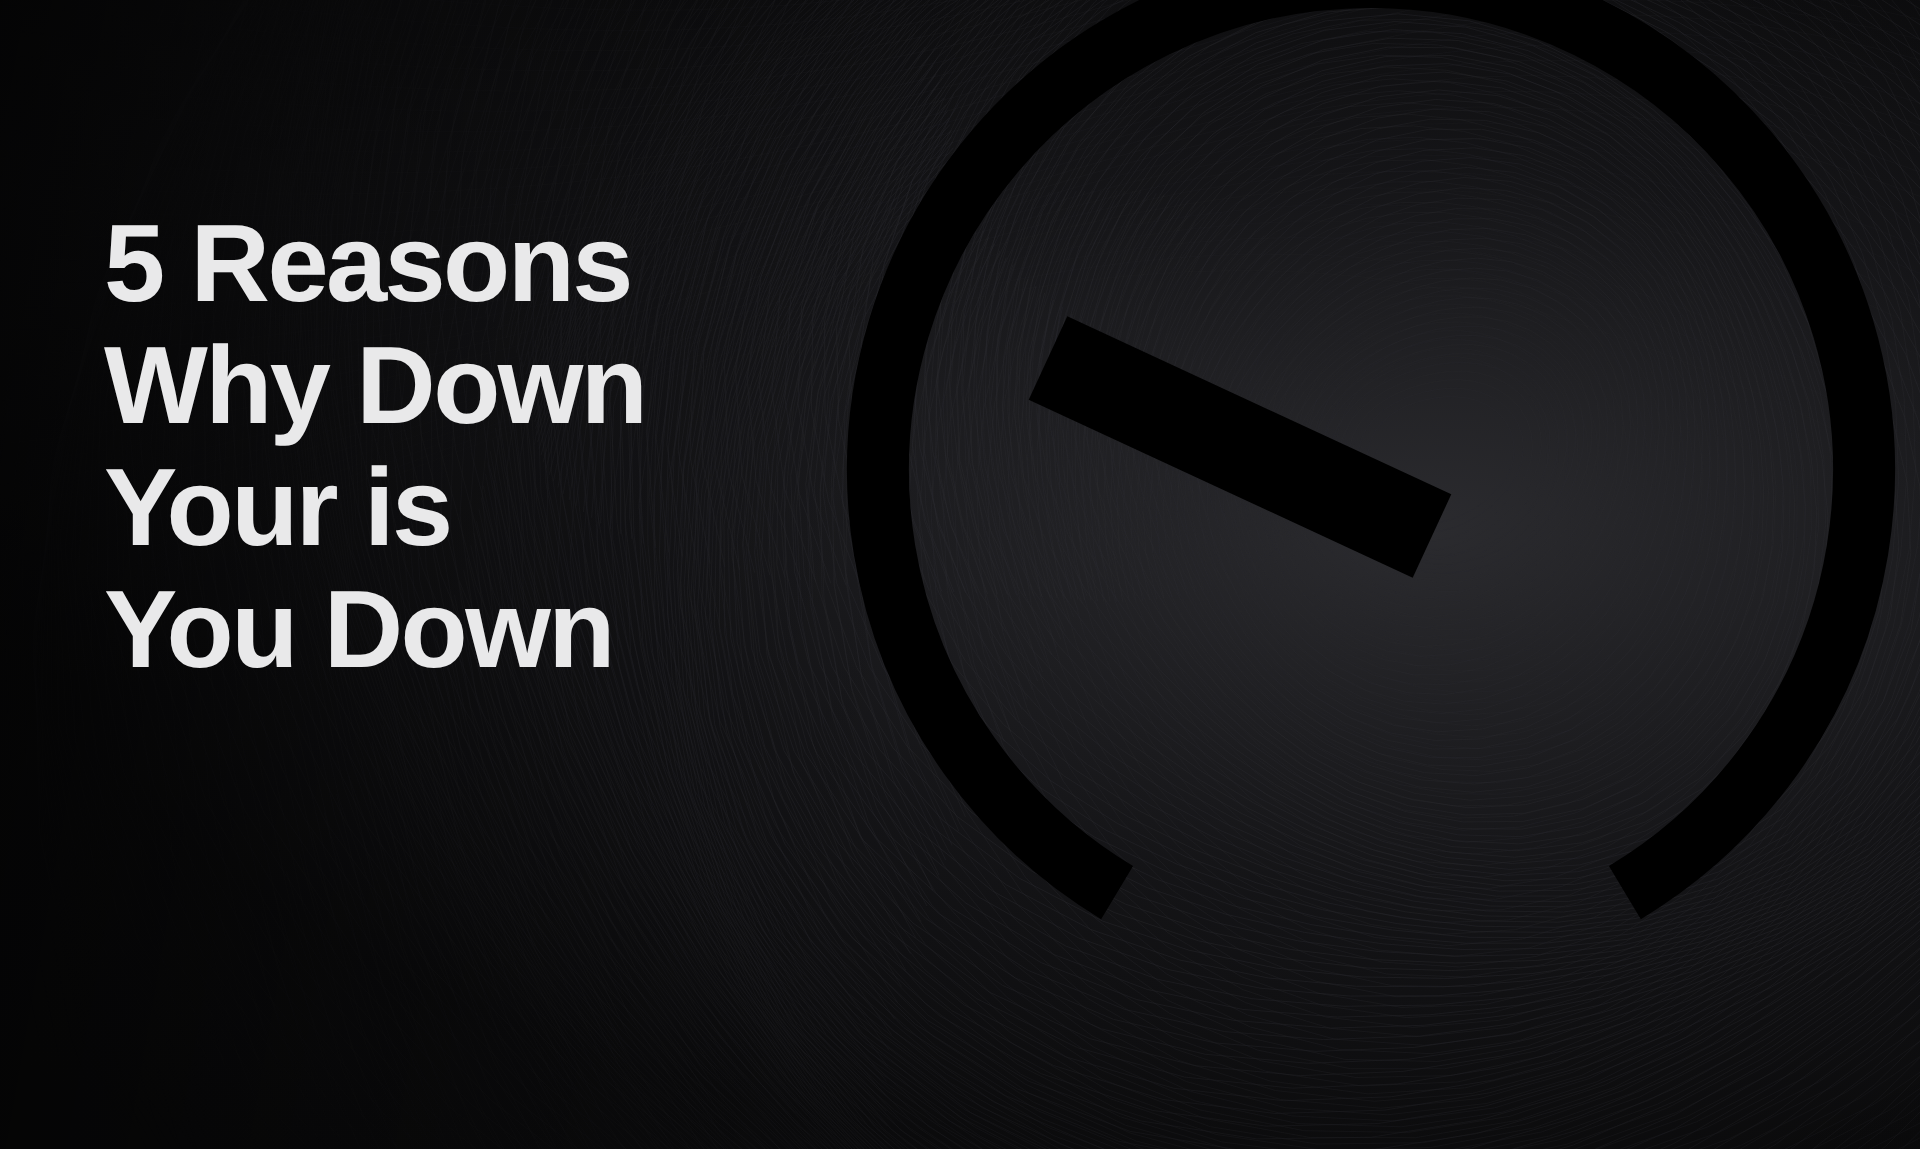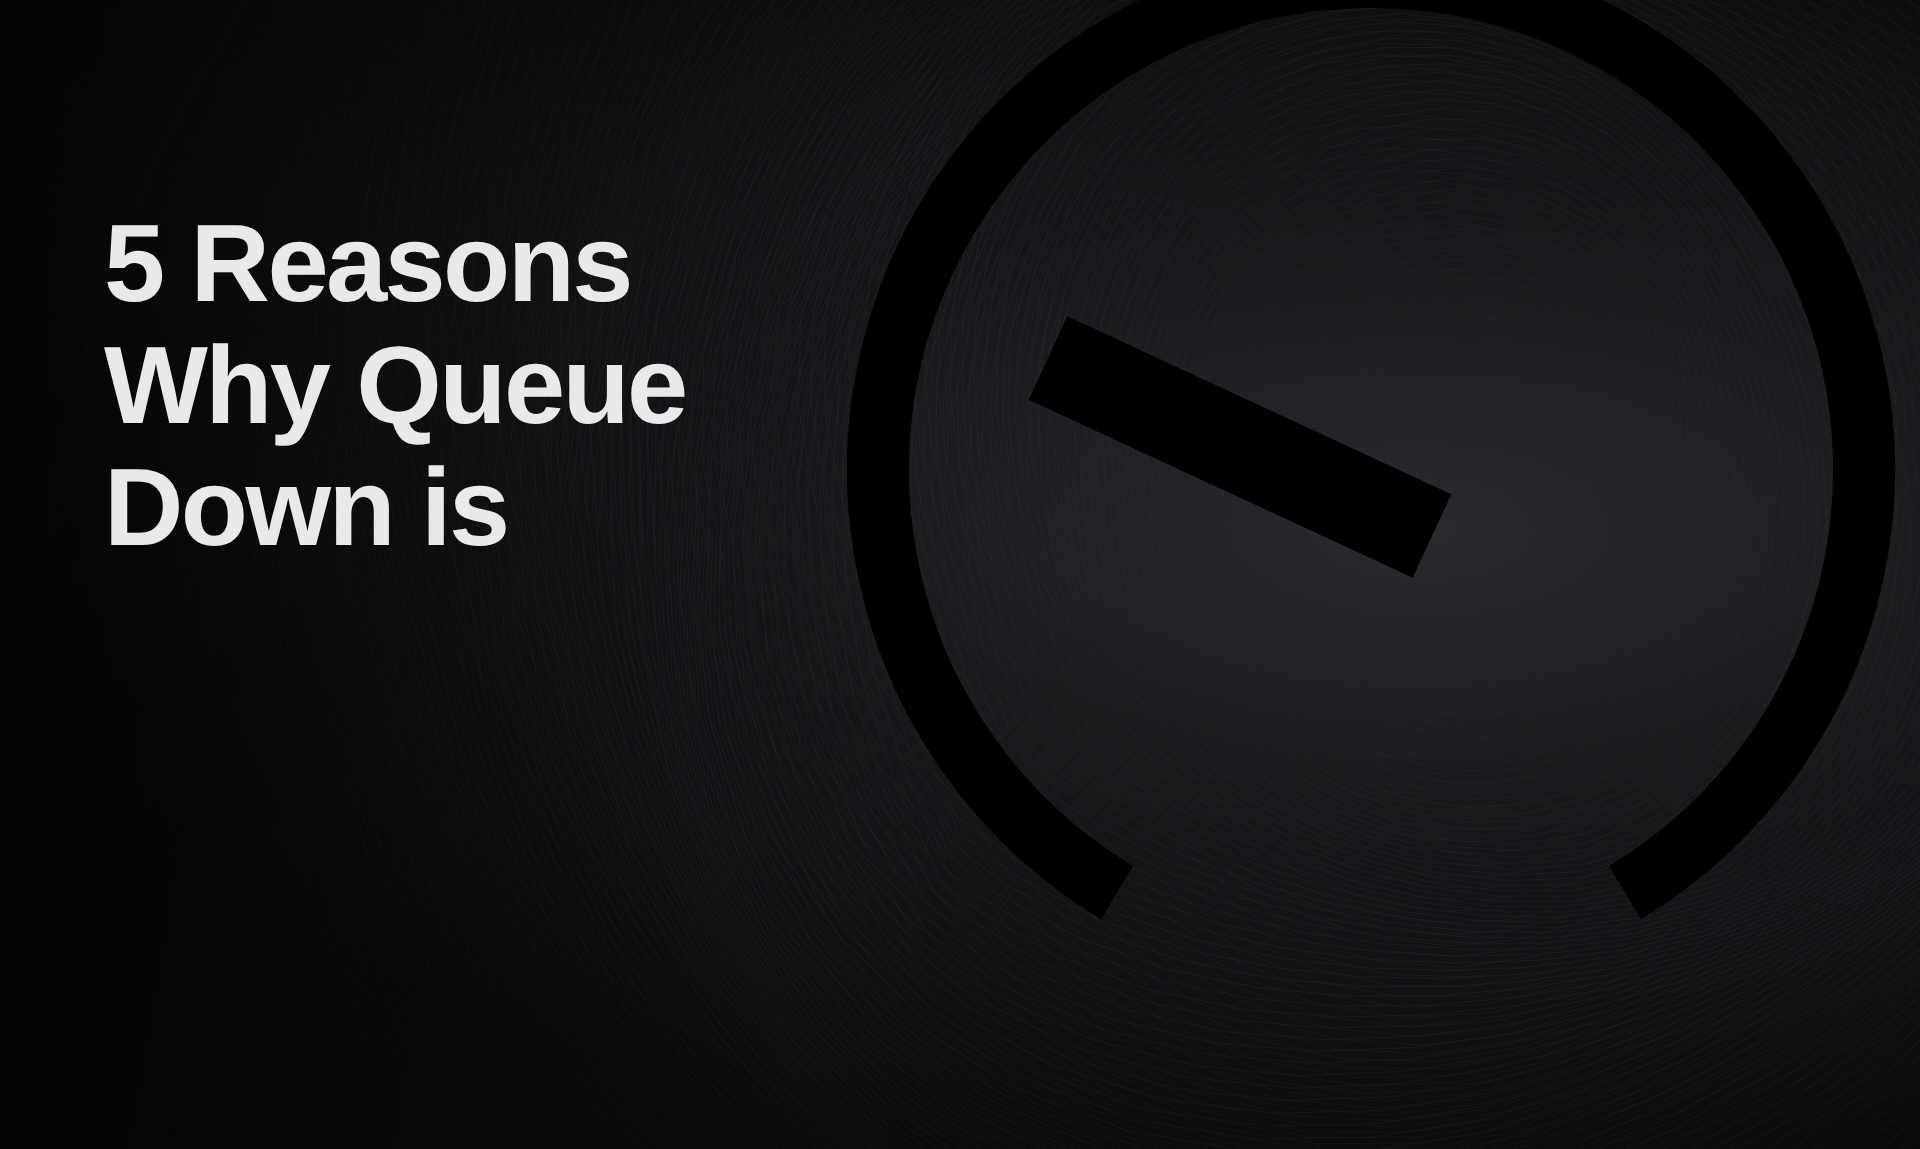--- a/index.html
+++ b/index.html
@@ -442,17 +442,18 @@
     </g>
     <g>
       <polygon id="gaugeNeedle" fill="#000000" points="1028.7,399.7 1412.7,577.7 1451.3,494.3 1067.3,316.3"></polygon>
     </g>
   </svg>
 
   <div class="bg-vignette"></div>
 
   <h1 class="headline">
     <span class="line">5 Reasons</span>
-    <span class="line">Why Queue</span>
-    <span class="line">Down is</span>
+    <span class="line">Why Down</span>
+    <span class="line">Your is</span>
+    <span class="line">You Down</span>
   </h1>
 
 </div>
 
 </body></html>

